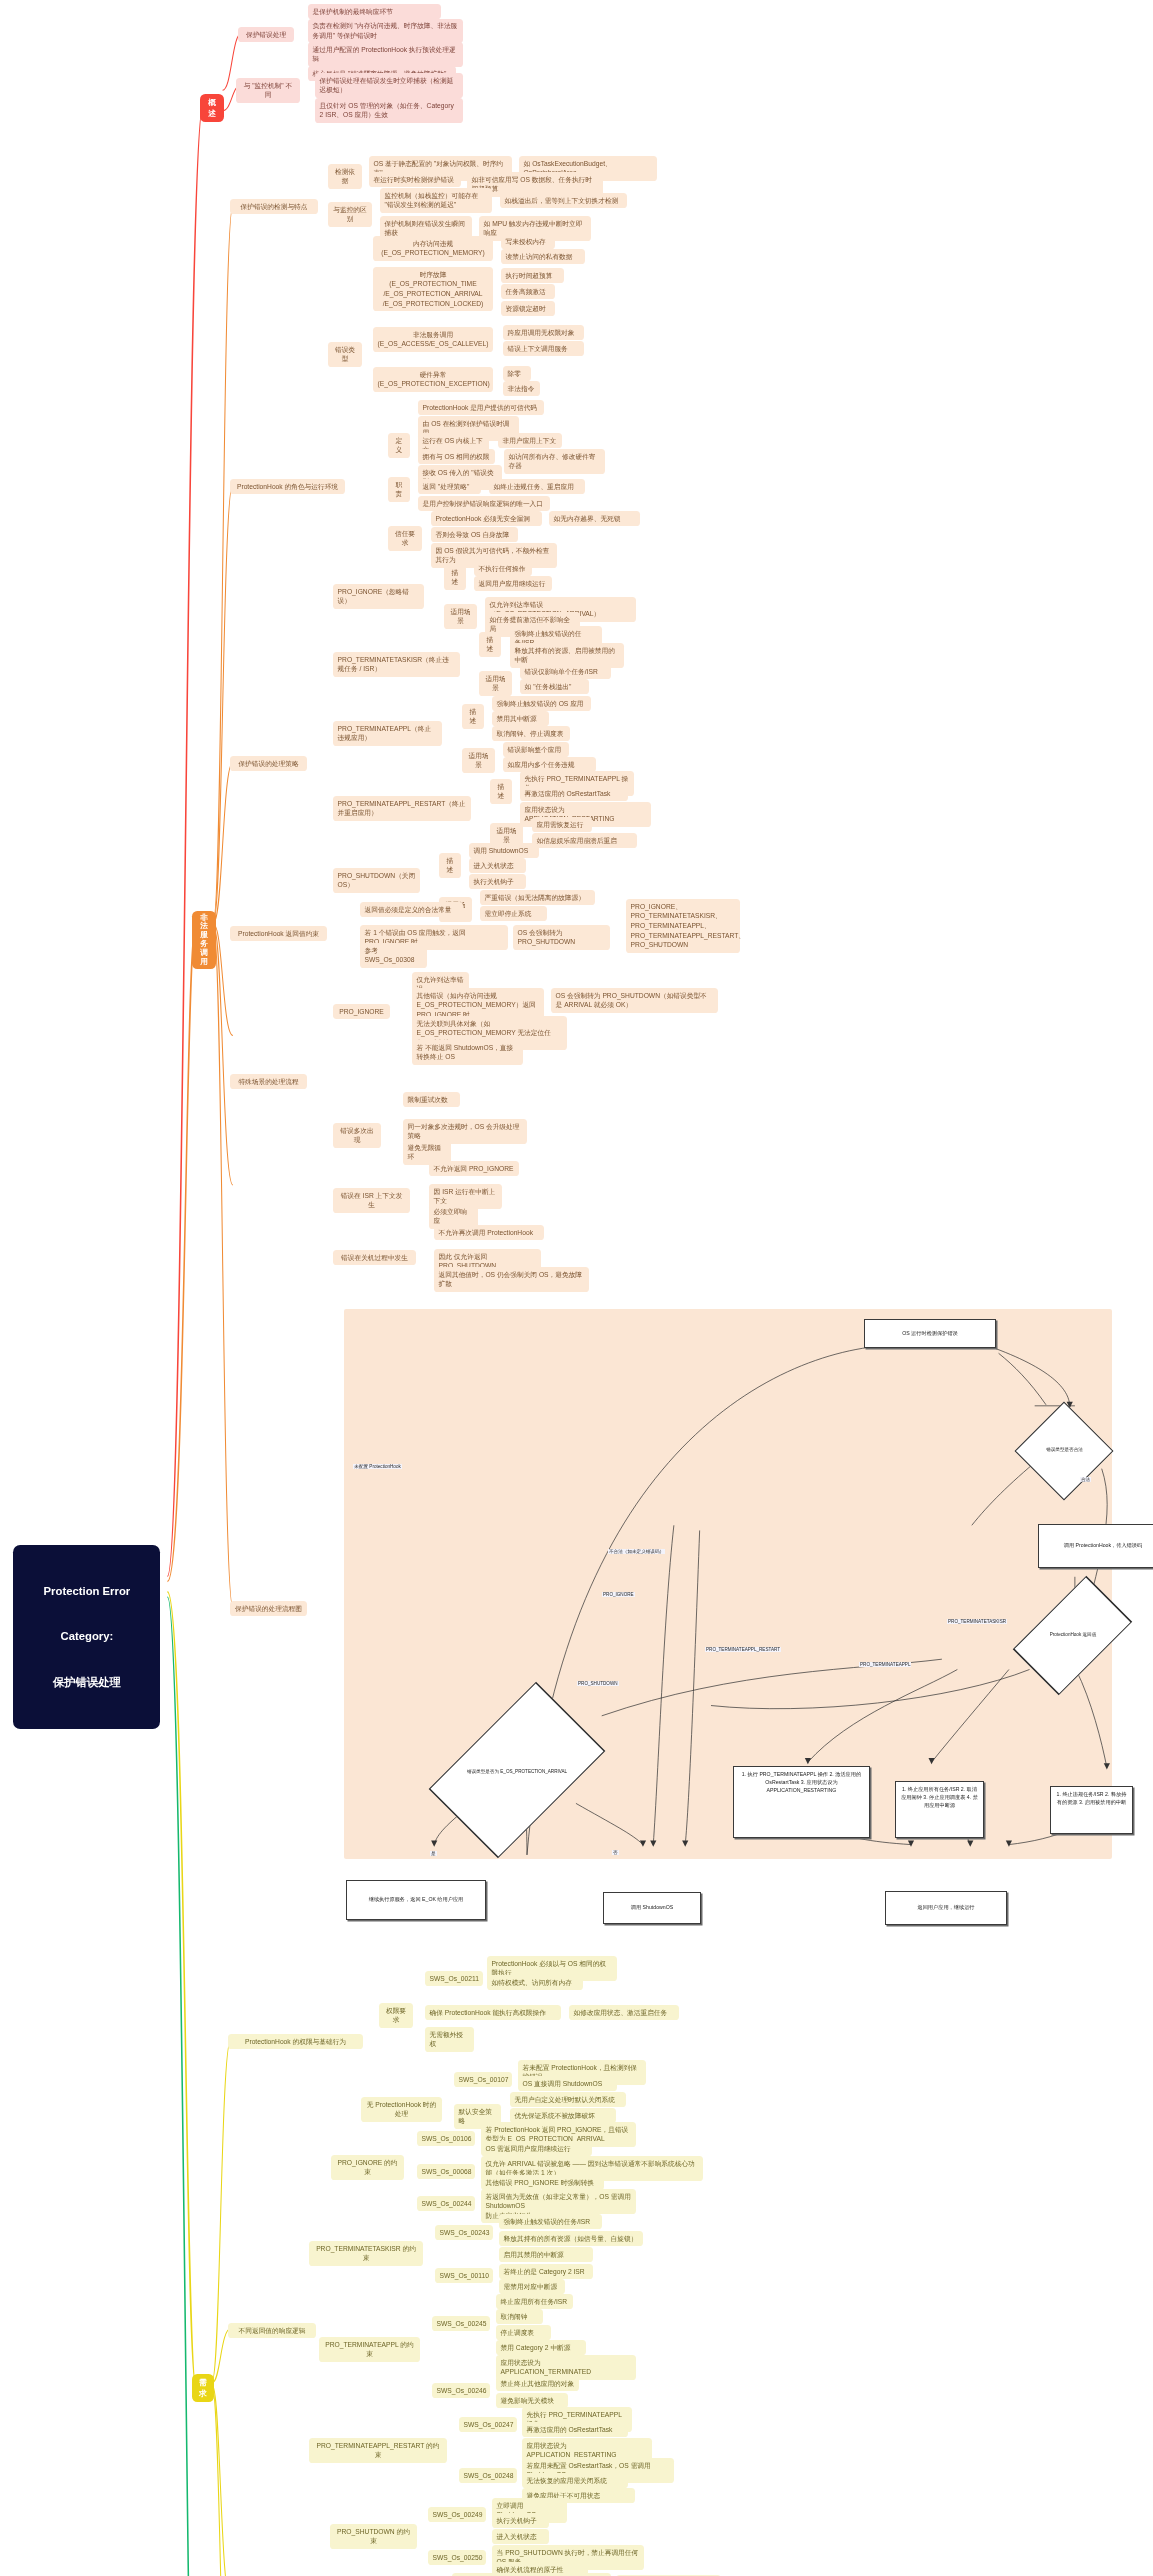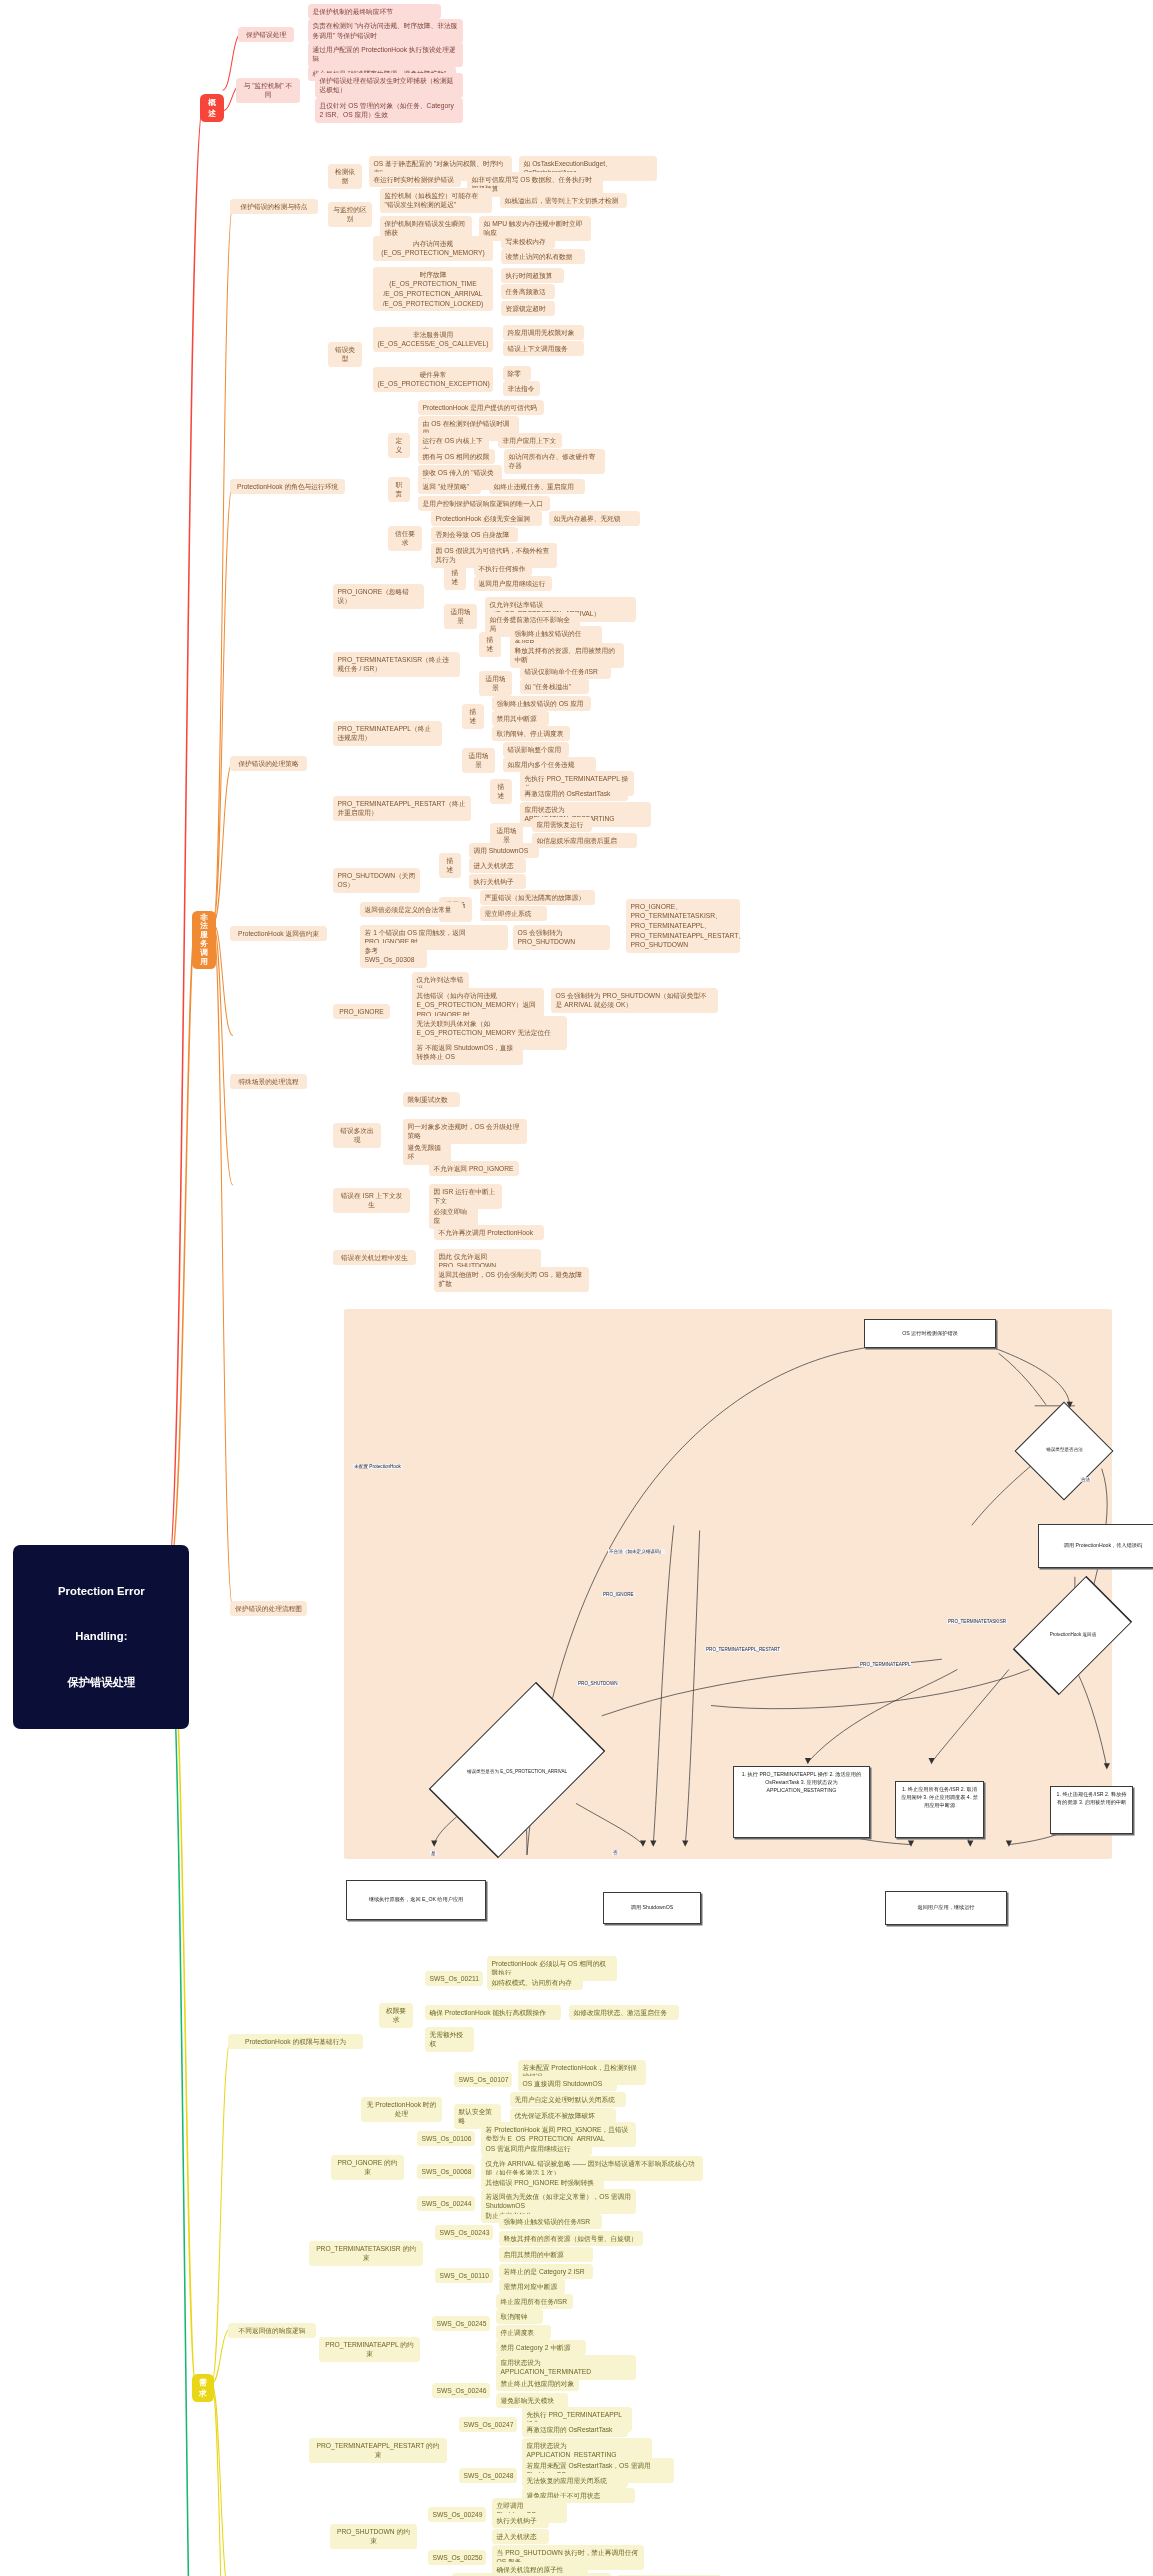--- a/index.html
+++ b/index.html
@@ -100,23 +100,23 @@
       <path d="M412 4625 C 428 4625, 428 4520, 448 4520" stroke="#e9d616"></path>
       <path d="M412 4630 C 428 4630, 428 5050, 448 5050" stroke="#e9d616"></path>
       <path d="M412 4635 C 428 4635, 428 5380, 448 5380" stroke="#e9d616"></path>
 
       <path d="M428 5918 C 444 5918, 444 5760, 464 5760" stroke="#15b86e"></path>
       <path d="M428 5925 C 444 5925, 444 5935, 464 5935" stroke="#15b86e"></path>
       <path d="M428 5932 C 444 5932, 444 6130, 464 6130" stroke="#15b86e"></path>
     </g>
   </svg>
 
-  <div class="node center" style="left:13.4px; top:1545px; width:176px;">
+  <div class="node center" style="left:13.4px; top:1545px; width:147px;">
     <div>Protection Error</div>
-    <div>Handling:</div>
+    <div>Category:</div>
     <div>保护错误处理</div>
   </div>
 
   <div class="node br-red-h" style="left:200px; top:94px; width:24px; text-align:center; font-size:7.7px;">概述</div>
   <div class="node br-org-h" style="left:192px; top:911px; width:24px; text-align:center; font-size:7.7px; line-height:1.15;">非法服务调用</div>
   <div class="node br-yel-h" style="left:192px; top:2374px; width:21.6px; text-align:center; font-size:7.7px;">需求</div>
 
   <div class="node br-red" style="left:238px; top:27px; width:56px; text-align:center;">保护错误处理</div>
   <div class="node br-red" style="left:308px; top:4.1px; width:133px;">是保护机制的最终响应环节</div>
   <div class="node br-red" style="left:308px; top:18.5px; width:155px;">负责在检测到 "内存访问违规、时序故障、非法服务调用" 等保护错误时</div>

